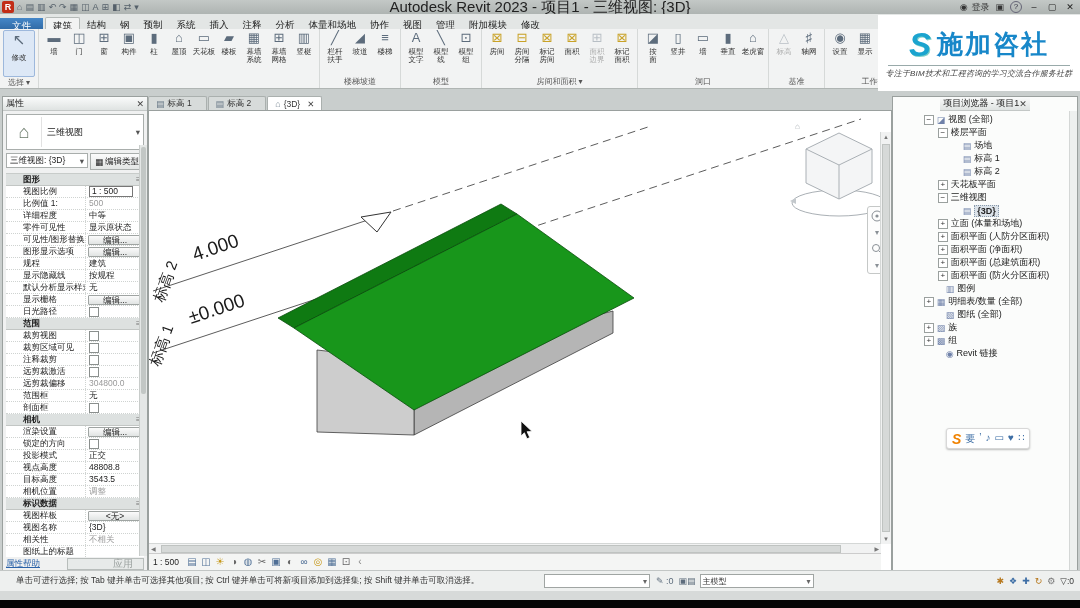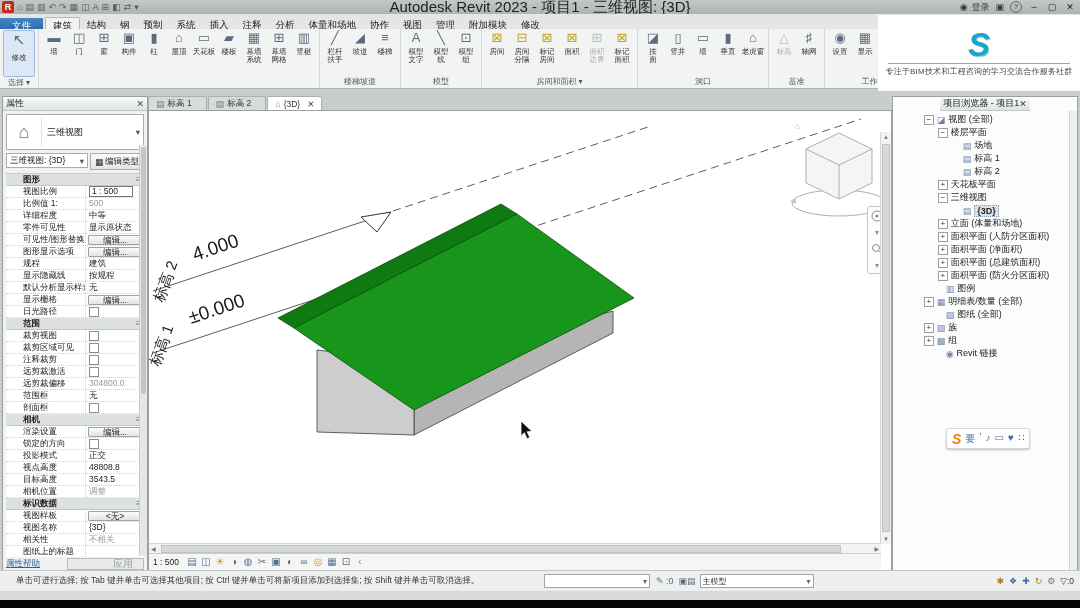--- a/index.html
+++ b/index.html
@@ -35,21 +35,21 @@
   .rglabel{font-size:8px;color:#555;text-align:center;height:12px;line-height:12px;}
   .selgrp .rbtn{background:#dde8f6;border:1px solid #9db8dc;border-radius:2px;height:44px;justify-content:flex-start;gap:5px;width:30px;}
   .selgrp .ricon{font-size:15px;}
   
   .brand{position:absolute;top:15px;right:0;width:202px;height:76px;background:#fff;z-index:5;
          display:flex;flex-direction:column;align-items:center;justify-content:center;}
   .brandrow{display:flex;align-items:center;gap:6px;}
   .slogo{font-size:33px;font-weight:bold;font-style:italic;color:#1ba4cf;text-shadow:1px 1px 0 #7fd0c8;line-height:30px;}
   .bname{font-size:26px;font-weight:bold;color:#1787c9;letter-spacing:2px;}
   .bline{width:182px;border-top:1px solid #9aa;margin:3px 0 2px;}
-  .btag{font-size:8px;color:#444;letter-spacing:.2px;}
+  .btag{font-size:8px;color:#444;letter-spacing:.2px;font-style:italic;}
   
   .main{position:absolute;top:89px;left:0;right:0;bottom:37px;background:#c9cecd;}
   
   .props{position:absolute;top:7px;left:2px;bottom:0;width:144px;background:#f0f1f1;border:1px solid #9aa09e;
          display:flex;flex-direction:column;font-size:8.5px;}
   .phead{height:13px;background:linear-gradient(#fafbfb,#dfe3e2);border-bottom:1px solid #c3c7c6;
          display:flex;align-items:center;padding:0 3px;font-size:9px;}
   .phead .x{margin-left:auto;color:#444;}
   .typesel{margin:3px 3px 0;background:#fff;border:1px solid #a9aeac;height:34px;display:flex;align-items:center;}
   .typesel .tico{width:34px;height:30px;border-right:1px solid #e2e2e2;display:flex;align-items:center;justify-content:center;font-size:18px;color:#6b7b6b;}
@@ -280,20 +280,21 @@
 平面</span></div>
           <div class="rbtn"><span class="ricon">◇</span><span class="rlab">查看器</span></div>
         </div>
       <div class="rglabel">工作平面</div>
     </div>
   </div>
 
   <div class="brand">
     <div class="brandrow">
       <span class="slogo">S</span>
+      <span class="bname">施加咨社</span>
     </div>
     <div class="bline"></div>
     <div class="btag">专注于BIM技术和工程咨询的学习交流合作服务社群</div>
   </div>
 
   <div class="main">
 
     <div class="props">
       <div class="phead">
           <span>属性</span>

